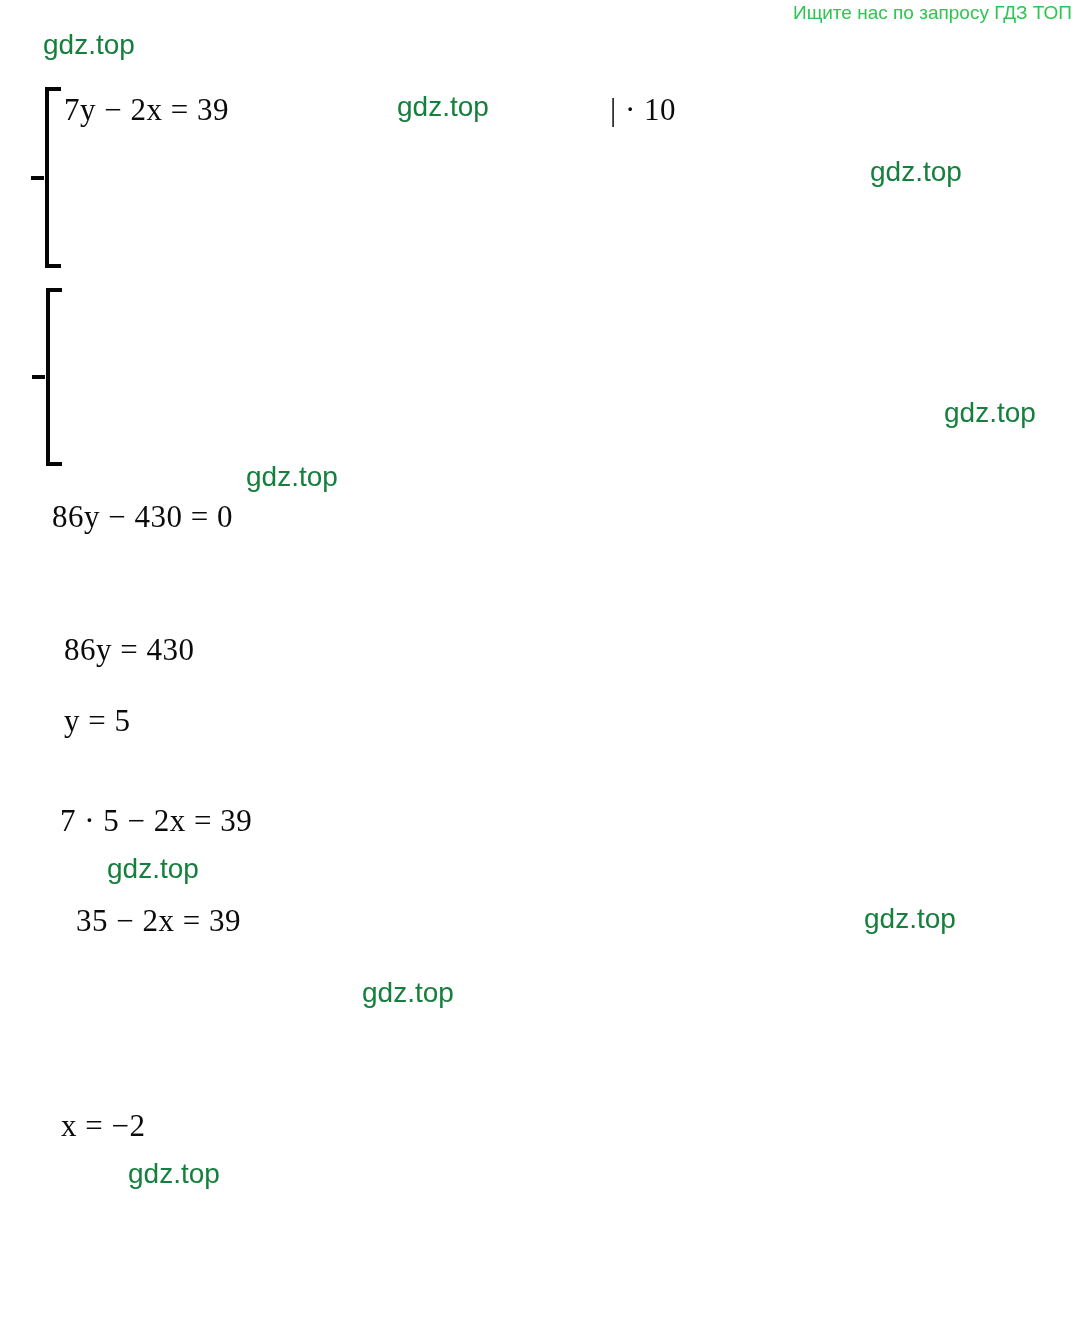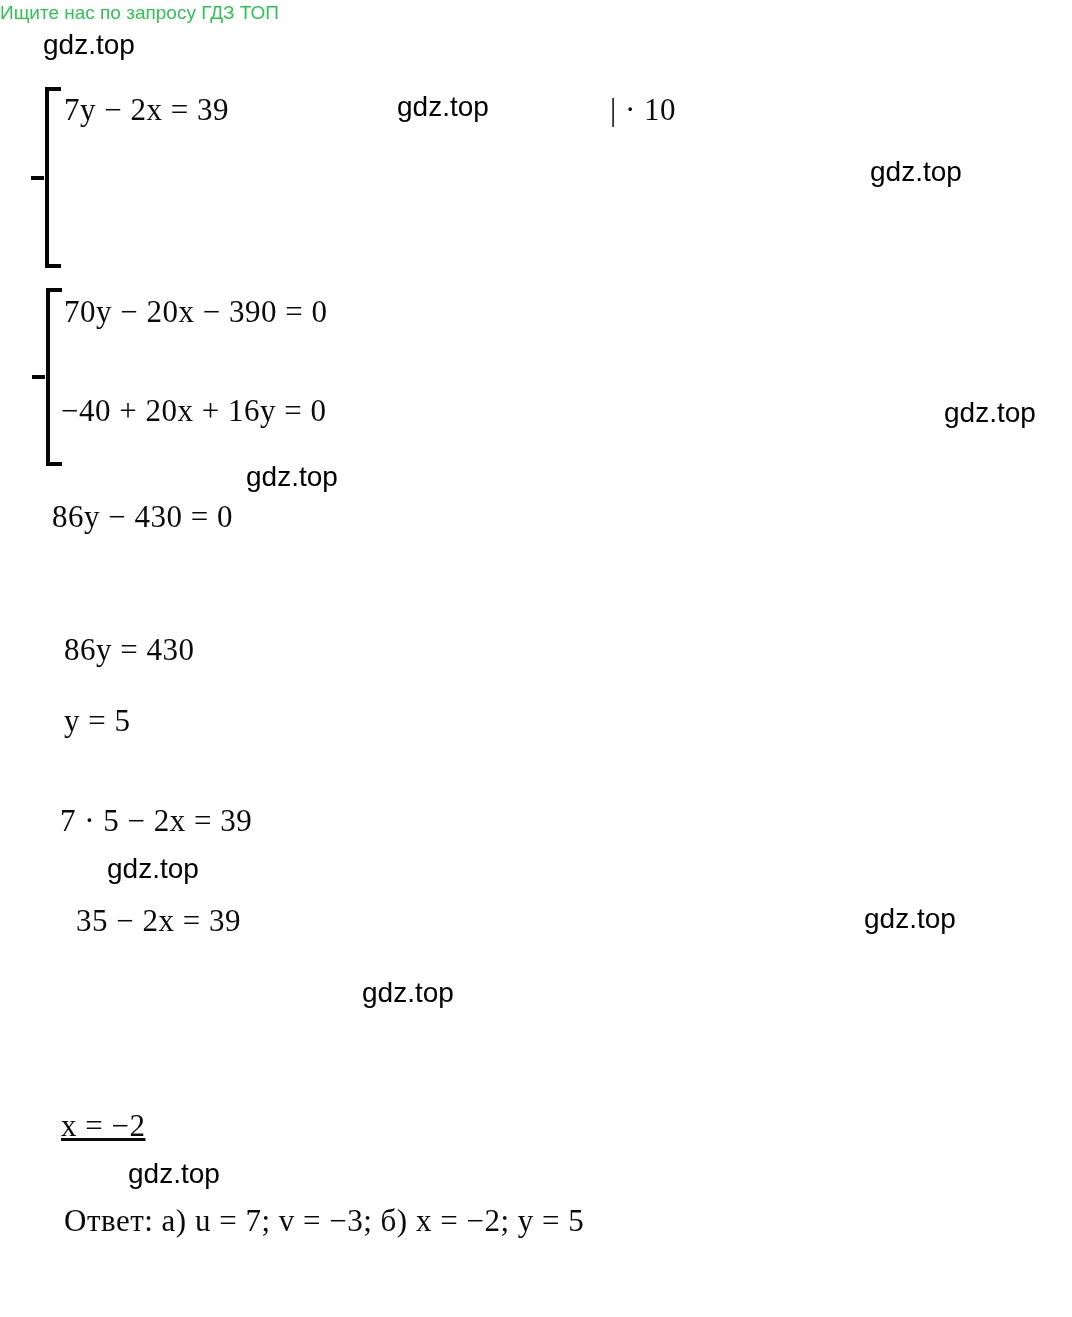--- a/index.html
+++ b/index.html
@@ -12,21 +12,21 @@
     width: 1072px;
     height: 1317px;
     background: #ffffff;
     overflow: hidden;
   }
   .header-banner {
     position: absolute;
     top: 2px;
     left: 0;
     width: 100%;
-    text-align: left;
+    text-align: right;
     font-family: "Liberation Sans", sans-serif;
     font-size: 19px;
     font-weight: 500;
     color: var(--green, #2EC552);
     white-space: nowrap;
   }
   .footer-banner {
     position: absolute;
     top: 1289px;
     left: 0;
@@ -44,21 +44,21 @@
     line-height: 1.15;
     color: #0b0b0b;
     white-space: nowrap;
     letter-spacing: 0.5px;
   }
   .wm {
     position: absolute;
     font-family: "Liberation Sans", sans-serif;
     font-size: 28px;
     line-height: 1.1;
-    color: #000000;
+    color: #15803d;
     white-space: nowrap;
   }
   .bracket {
     position: absolute;
     width: 16px;
     border-left: 4px solid #060606;
     border-top: 4px solid #060606;
     border-bottom: 4px solid #060606;
     box-sizing: border-box;
   }
@@ -89,26 +89,23 @@
   <span class="wm" style="left:107px; top:854px;">gdz.top</span>
   <span class="wm" style="left:864px; top:904px;">gdz.top</span>
   <span class="wm" style="left:362px; top:978px;">gdz.top</span>
   <span class="wm" style="left:128px; top:1159px;">gdz.top</span>
 
   <div class="bracket" style="left:45px; top:87px; height:181px;"></div>
   <div class="math" style="left:64px; top:92px;">7y − 2x = 39</div>
   <div class="math" style="left:610px; top:92px;">| · 10</div>
 
   <div class="bracket" style="left:46px; top:288px; height:178px;"></div>
-  <div class="math" style="left:64px; top:294px;">70y − 20x − 390 = 0</div>
-  <div class="math" style="left:61px; top:393px;">−40 + 20x + 16y = 0</div>
 
   <div class="math" style="left:52px; top:499px;text-align:right;">86y − 430 = 0</div>
   <div class="math" style="left:64px; top:632px;">86y = 430</div>
   <div class="math" style="left:64px; top:703px;">y = 5</div>
   <div class="math" style="left:60px; top:803px;">7 · 5 − 2x = 39</div>
   <div class="math" style="left:76px; top:903px;">35 − 2x = 39</div>
-  <div class="math" style="left:61px; top:1108px;text-decoration:underline;">x = −2</div>
+  <div class="math" style="left:61px; top:1108px;">x = −2</div>
 
-  <div class="math" style="left:64px; top:1203px;">Ответ: а) u = 7; v = −3; б) x = −2; y = 5</div>
 
 
 </div>
 
 </body></html>

